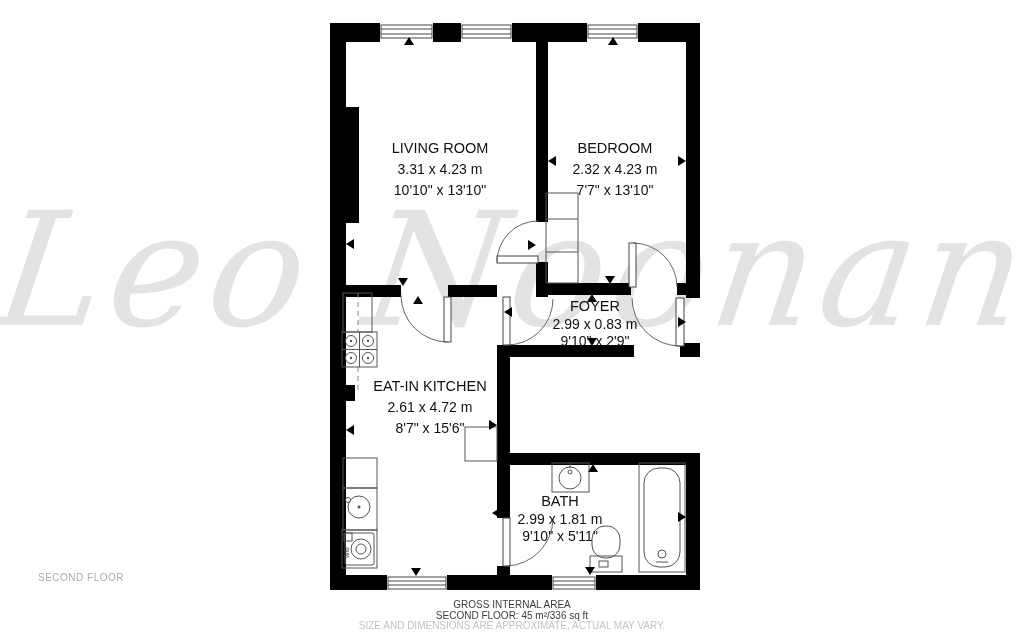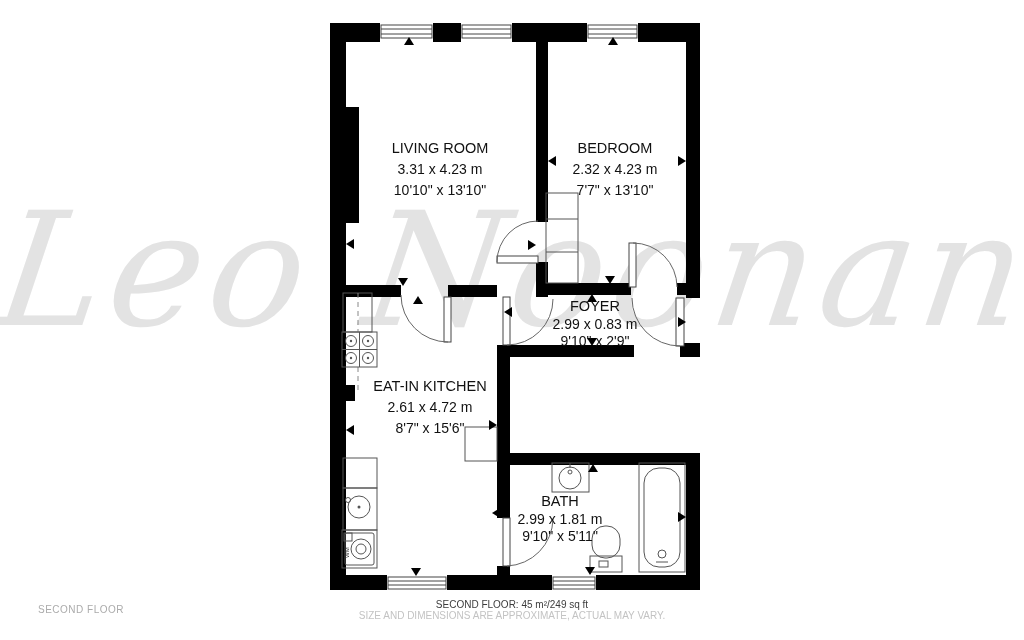--- a/index.html
+++ b/index.html
@@ -15,21 +15,21 @@
   .fixw{fill:#ffffff;stroke:#444;stroke-width:1;}
   .arc{fill:none;stroke:#666;stroke-width:1;}
   .dash{fill:none;stroke:#888;stroke-width:1;stroke-dasharray:5 4;}
   .arrow{fill:#000;}
   .roomname{font-size:14.5px;fill:#111;text-anchor:middle;}
   .roomdim{font-size:14px;fill:#111;text-anchor:middle;}
   .wmtext{font-size:6px;fill:#333;}
   .footer{position:absolute;left:0;top:600px;width:1024px;text-align:center;z-index:3;
           color:#3c3c3c;font-size:10px;line-height:10.5px;}
   .footer .disc{color:#c3c3c3;}
-  .floorlabel{position:absolute;left:38px;top:604px;z-index:3;color:#ababab;
+  .floorlabel{position:absolute;left:38px;top:572px;z-index:3;color:#ababab;
               font-size:10px;letter-spacing:0.5px;}
 </style>
 </head>
 <body>
 
 <div class="stage">
 
   <div class="watermark" style="color:#e3e3e3;">Leo Noonan</div>
 
   <svg class="plan" width="1024" height="640" viewBox="0 0 1024 640">
@@ -243,17 +243,18 @@
 
       <text class="roomname" x="560" y="506">BATH</text>
       <text class="roomdim" x="560" y="524">2.99 x 1.81 m</text>
       <text class="roomdim" x="560" y="541">9'10" x 5'11"</text>
     </g>
   </svg>
 
   <div class="floorlabel">SECOND FLOOR</div>
 
   <div class="footer">
-    <div>SECOND FLOOR: 45 m²/249 sq ft</div>
+    <div>GROSS INTERNAL AREA</div>
+    <div>SECOND FLOOR: 45 m²/336 sq ft</div>
     <div class="disc">SIZE AND DIMENSIONS ARE APPROXIMATE, ACTUAL MAY VARY.</div>
   </div>
 
 </div>
 
 </body></html>

